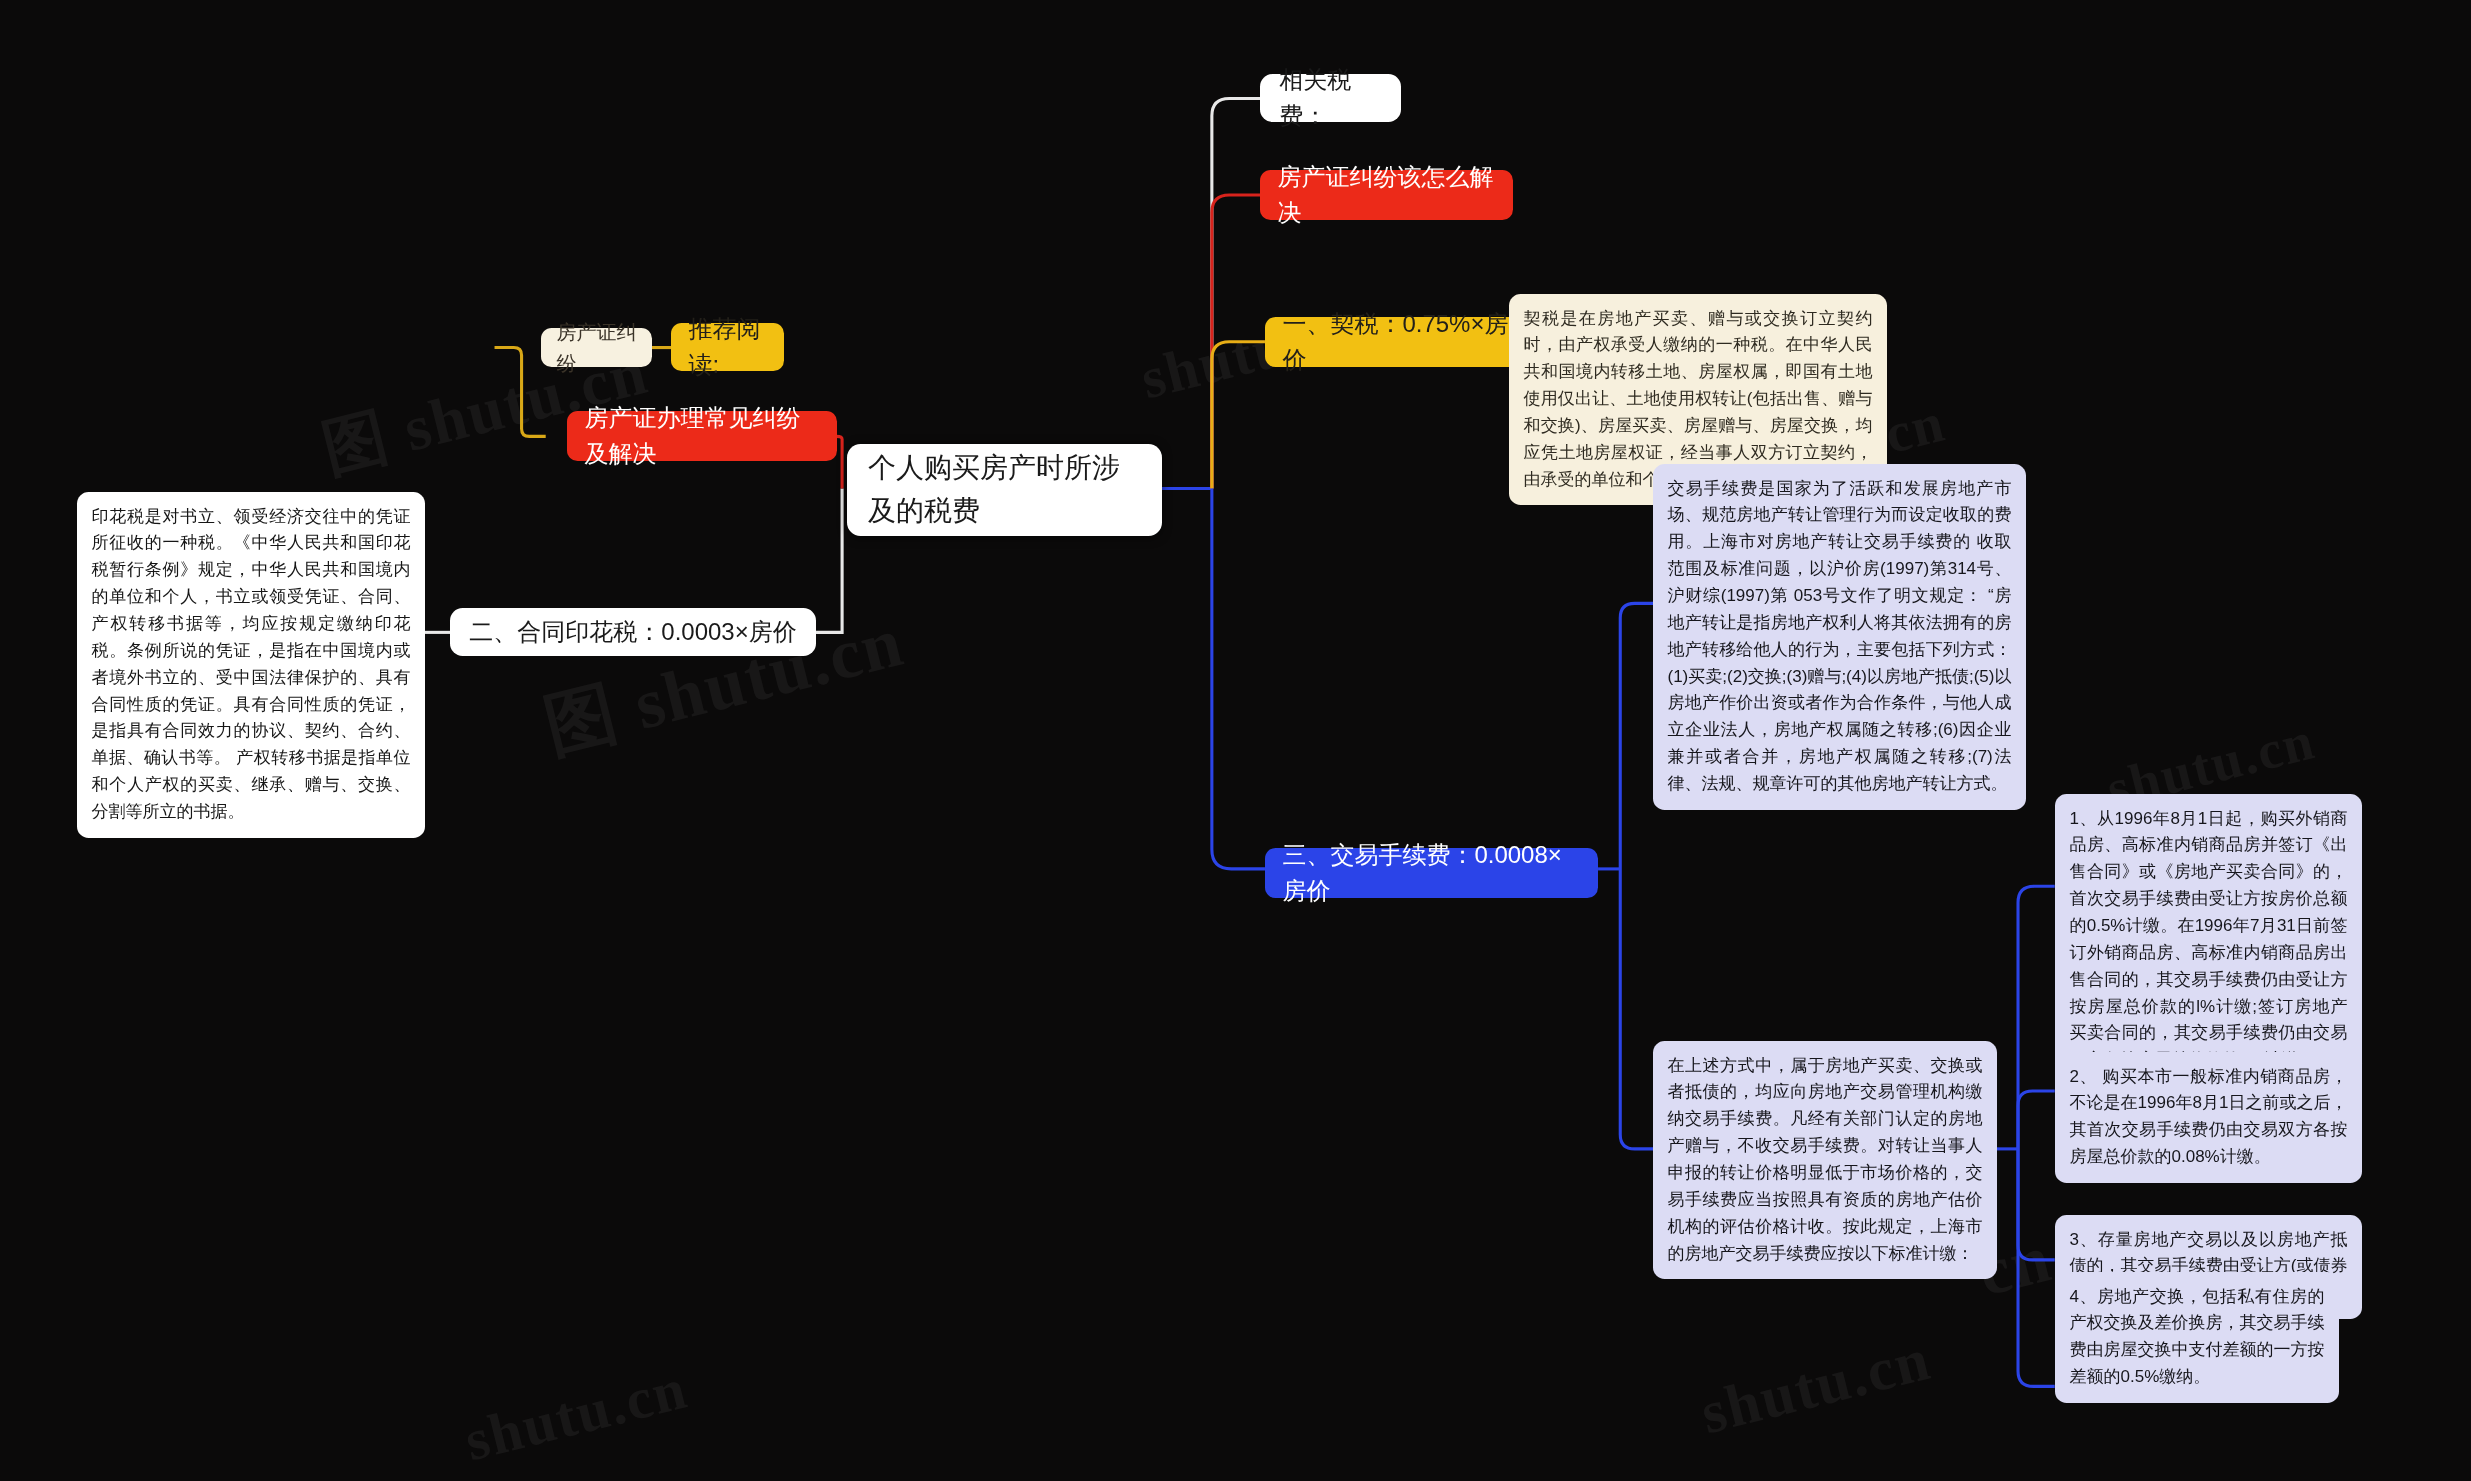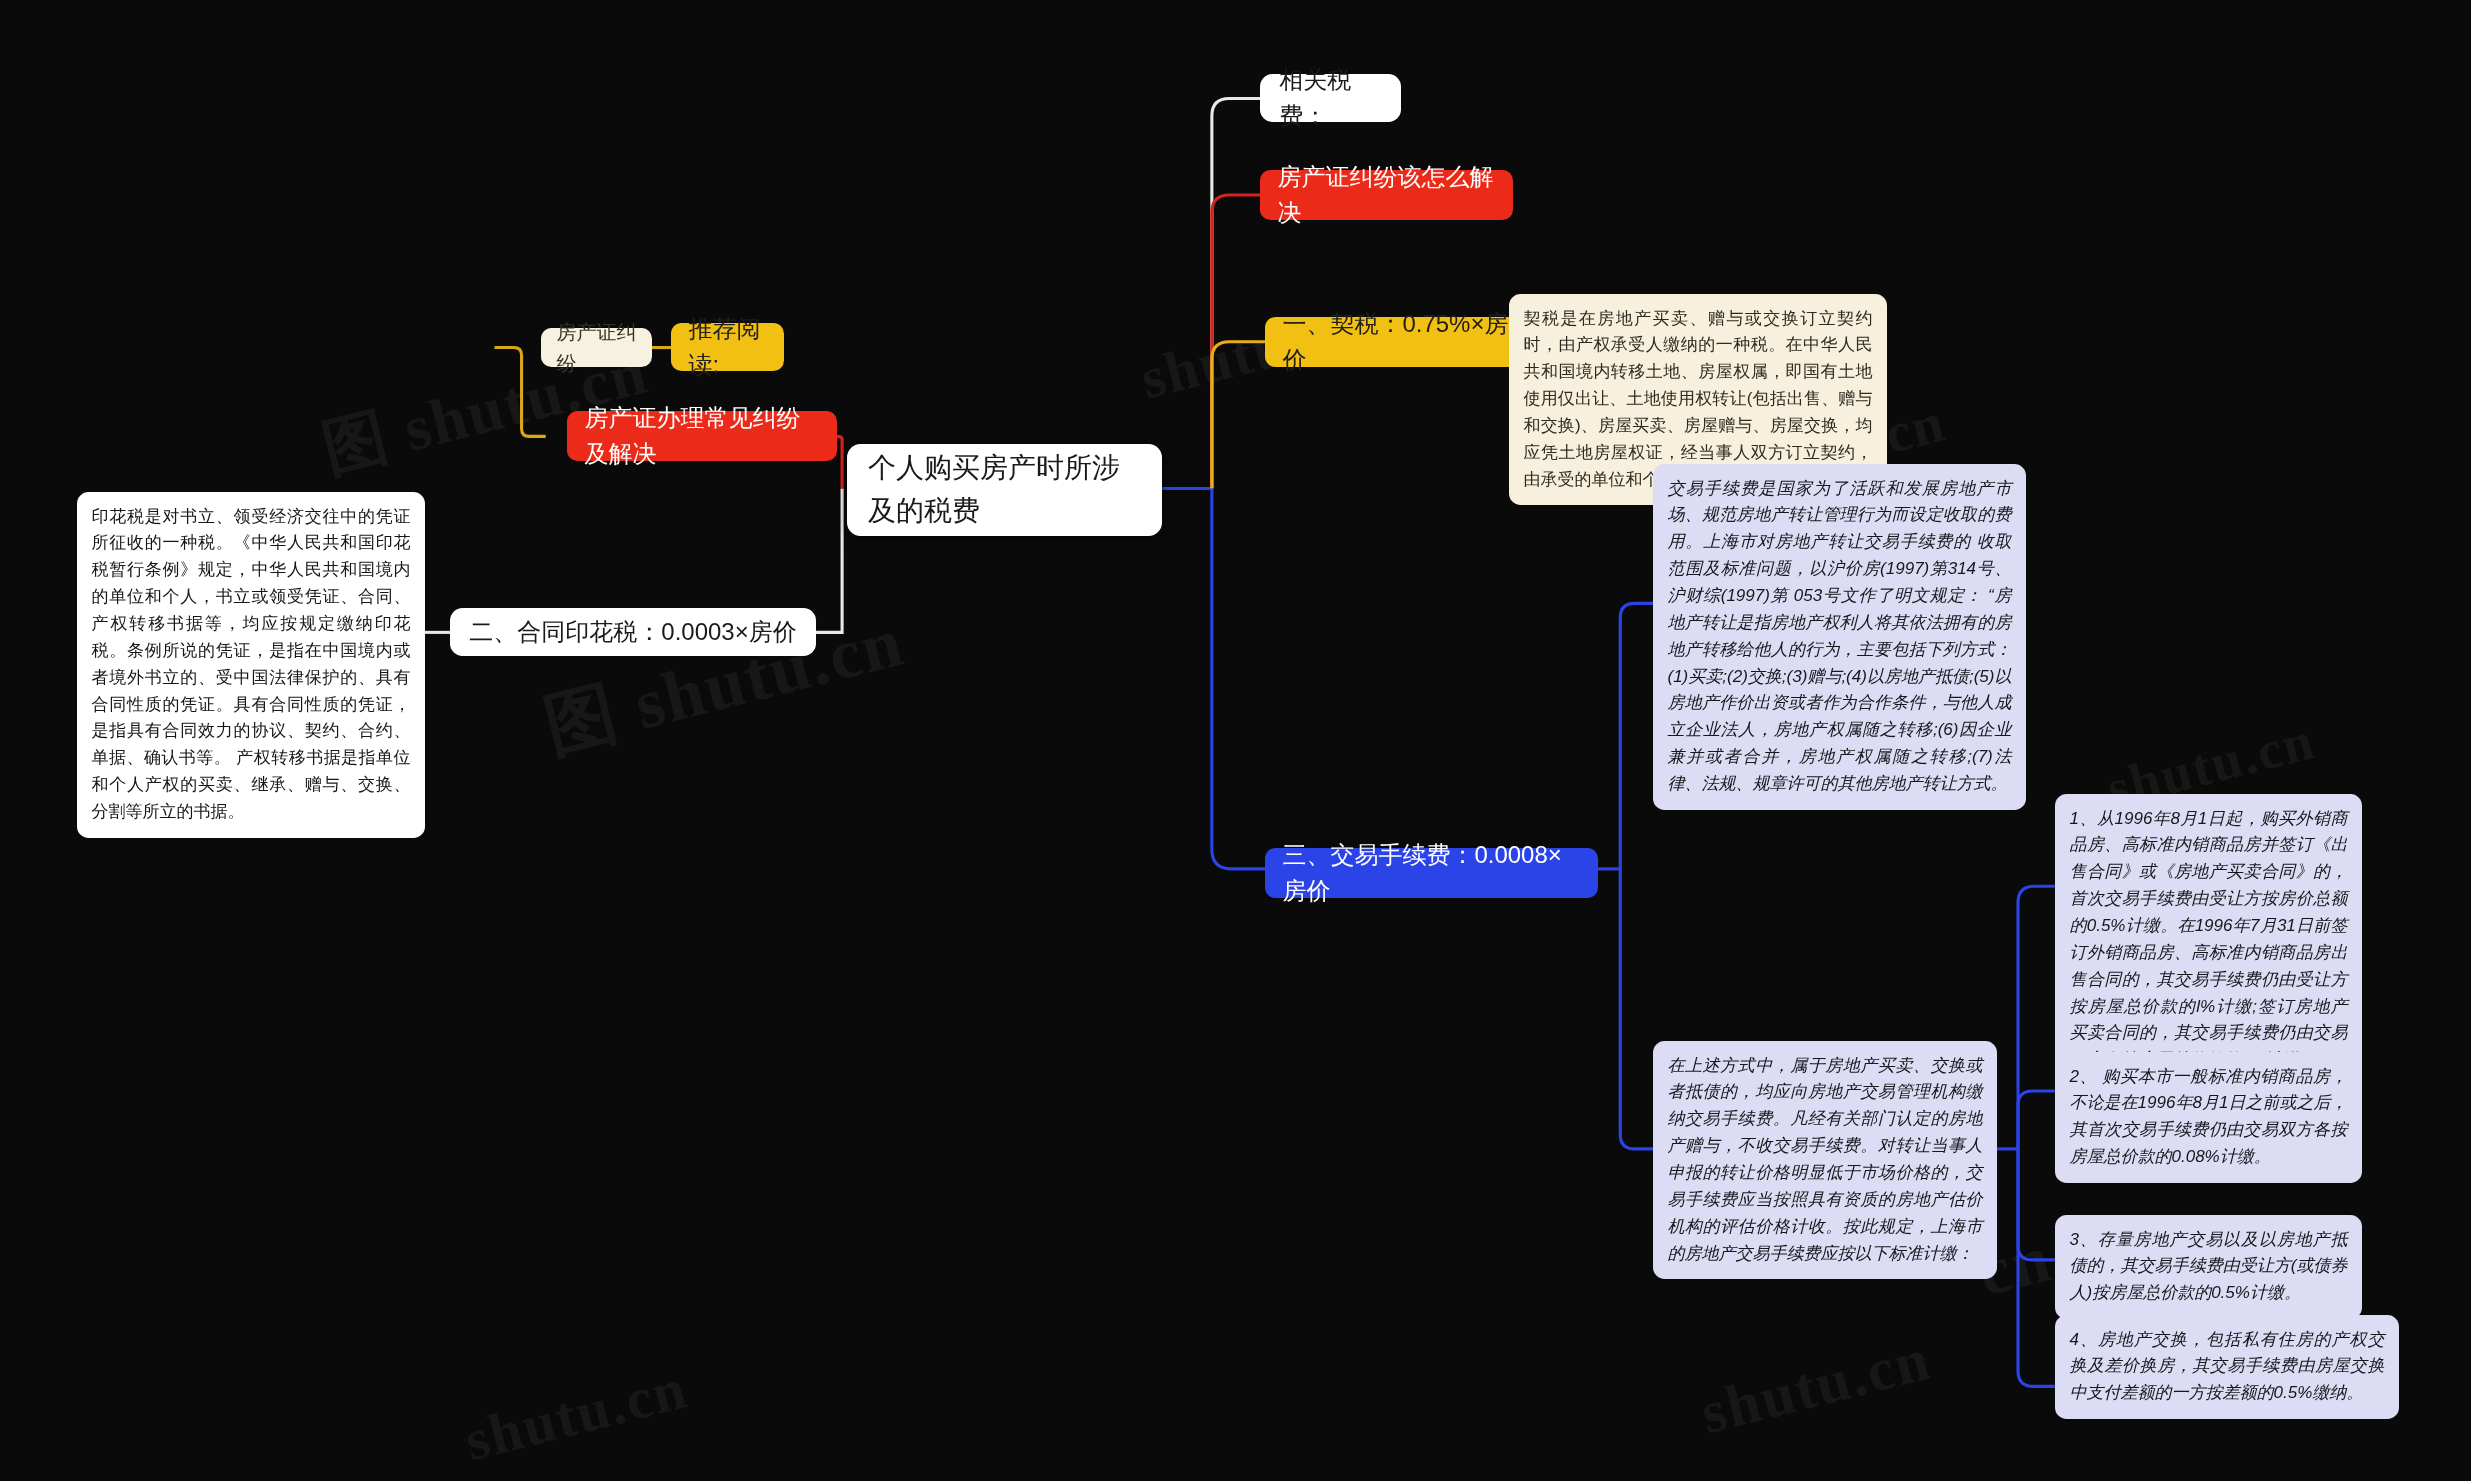--- a/index.html
+++ b/index.html
@@ -113,21 +113,21 @@
   .n-para {
     display: block;
     font-size: 17px;
     line-height: 1.58;
     padding: 11.6px 14.5px;
     border-radius: 11.6px;
     text-align: justify;
   }
   .p-white { background: #ffffff; color: #161616; }
   .p-cream { background: #f7f0dd; color: #2e2a20; }
-  .p-lav   { background: #dcdcf4; color: #16161c; font-style: italic; }
+  .p-lav   { background: #dcdcf4; color: #16161c; }
 </style>
 </head>
 <body style="background: rgb(11, 10, 10);">
 
 <div id="watermark-layer">
     <div class="wm" style="left: 319px; top: 367px; font-size: 64px;">图 shutu.cn</div>
     <div class="wm" style="left: 1139px; top: 319px; font-size: 58px;">shutu.cn</div>
     <div class="wm" style="left: 541px; top: 637px; font-size: 71px;">图 shutu.cn</div>
     <div class="wm" style="left: 1728px; top: 415px; font-size: 56px;">shutu.cn</div>
     <div class="wm" style="left: 2105px; top: 734px; font-size: 54px;">shutu.cn</div>
@@ -230,16 +230,16 @@
 </div>
 
 <div class="node n-para p-lav" style="left:2055px; top:1052px; width:307px;">
   <span>2、 购买本市一般标准内销商品房，不论是在1996年8月1日之前或之后，其首次交易手续费仍由交易双方各按房屋总价款的0.08%计缴。</span>
 </div>
 
 <div class="node n-para p-lav" style="left:2055px; top:1215px; width:307px;">
   <span>3、存量房地产交易以及以房地产抵债的，其交易手续费由受让方(或债券人)按房屋总价款的0.5%计缴。</span>
 </div>
 
-<div class="node n-para p-lav" style="left:2055px; top:1315px; width:344px;">
+<div class="node n-para p-lav" style="left:2055px; top:1272px; width:284px;">
   <span>4、房地产交换，包括私有住房的产权交换及差价换房，其交易手续费由房屋交换中支付差额的一方按差额的0.5%缴纳。</span>
 </div>
 
 
 </body></html>

